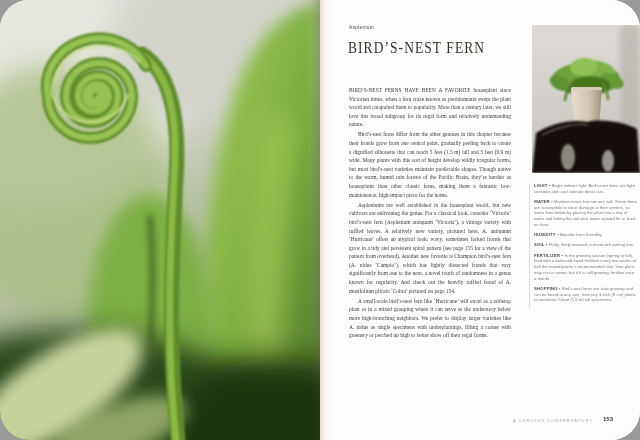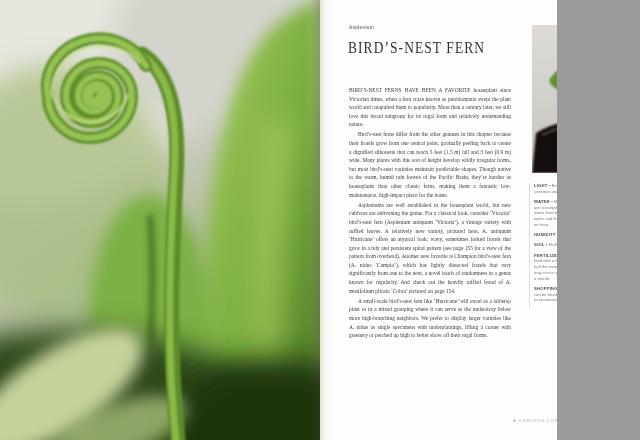--- a/index.html
+++ b/index.html
@@ -1,16 +1,16 @@
 <!DOCTYPE html>
 <html><head>
 <meta charset="utf-8">
 <style>
   html,body{margin:0;padding:0;background:#9a9a9a;}
-  .spread{position:relative;width:557px;height:440px;background:#fdfdfc;overflow:hidden;font-family:"Liberation Serif",serif;}
+  .spread{position:relative;width:640px;height:440px;background:#fdfdfc;overflow:hidden;font-family:"Liberation Serif",serif;border-radius:29px;}
   
   .left-page{position:absolute;left:0;top:0;width:320px;height:440px;overflow:hidden;}
   .left-page svg{display:block;}
   .gutter-left{position:absolute;right:0;top:0;width:10px;height:440px;
     background:linear-gradient(270deg,rgba(60,60,40,.28),rgba(60,60,40,0));}
   
   .right-page{position:absolute;left:320px;top:0;width:320px;height:440px;background:#fdfdfc;}
   .gutter-right{position:absolute;left:0;top:0;width:12px;height:440px;
     background:linear-gradient(90deg,#e7e0d1 0px,#f6f4ef 5px,rgba(253,253,252,0) 12px);}
   .genus-label{position:absolute;left:29px;top:25px;font-family:"Liberation Sans",sans-serif;

